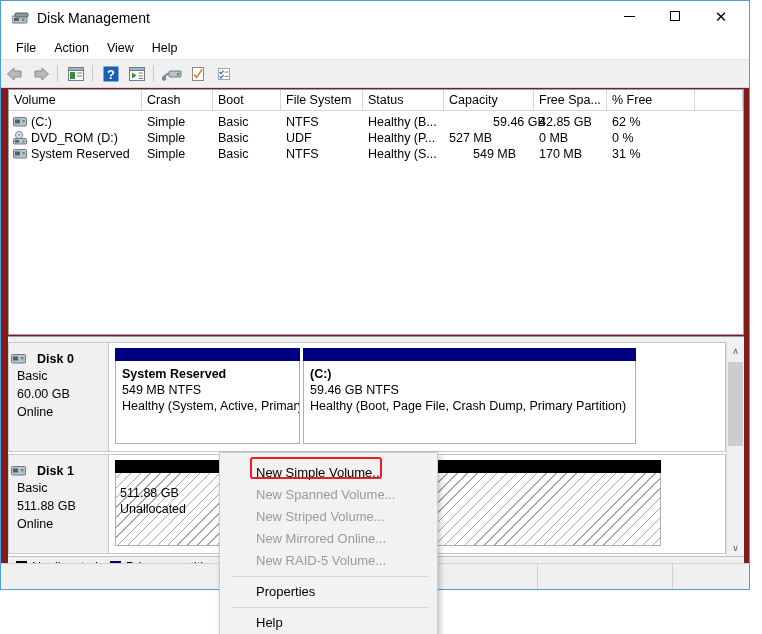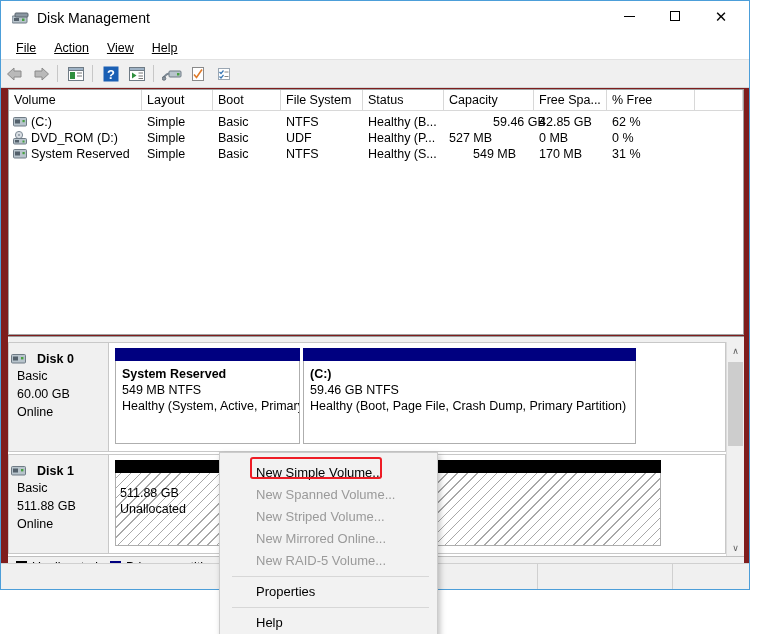--- a/index.html
+++ b/index.html
@@ -57,21 +57,21 @@
     display: block; width: 10px; height: 10px;
     border: 1px solid #000; box-sizing: border-box;
   }
   .glyph-close { font-size: 15px; line-height: 1; color: #000; }
 
   
   .menubar {
     position: absolute; left: 0; top: 36px;
     width: 748px; height: 22px;
     background: #ffffff;
-    display: flex; align-items: center; text-decoration: underline;
+    display: flex; align-items: center;
   }
   .menubar .mi {
     font-size: 12.5px; color: #000;
     padding: 2px 9px;
     cursor: default;
   }
   .menubar .mi:first-child { margin-left: 6px; }
 
   
   .toolbar {
@@ -383,21 +383,21 @@
           <line x1="8.5" y1="6" x2="12.5" y2="6" stroke="#888" stroke-width="1"></line>
           <path d="M3.5 10.5 L5 12 L7.5 9" stroke="#3a78b5" stroke-width="1.2" fill="none"></path>
           <line x1="8.5" y1="10.5" x2="12.5" y2="10.5" stroke="#888" stroke-width="1"></line>
         </svg>
       </div>
     </div>
 
     <div class="listwrap">
       <div class="lv-head" id="lv-head">
           <div class="lv-th" style="left: 0px; width: 133px;">Volume</div>
-          <div class="lv-th" style="left: 133px; width: 71px;">Layout</div>
+          <div class="lv-th" style="left: 133px; width: 71px;">Crash</div>
           <div class="lv-th" style="left: 204px; width: 68px;">Boot</div>
           <div class="lv-th" style="left: 272px; width: 82px;">File System</div>
           <div class="lv-th" style="left: 354px; width: 81px;">Status</div>
           <div class="lv-th" style="left: 435px; width: 90px;">Capacity</div>
           <div class="lv-th" style="left: 525px; width: 73px;">Free Spa...</div>
           <div class="lv-th" style="left: 598px; width: 88px;">% Free</div>
           <div class="lv-th" style="left: 686px; width: 48px;"></div>
         </div>
       <div id="lv-body" style="padding-top:3px;">
           <div class="lv-row">

